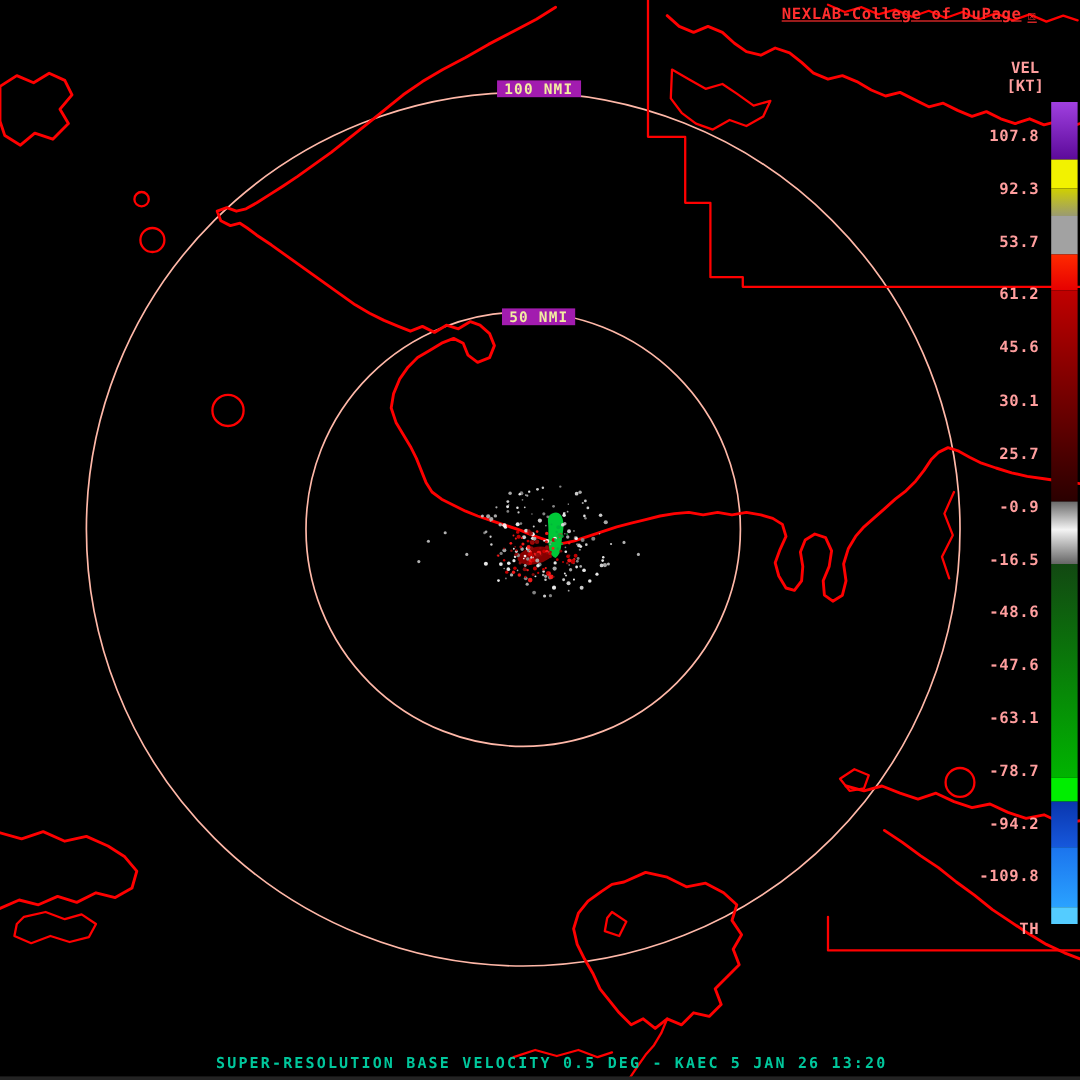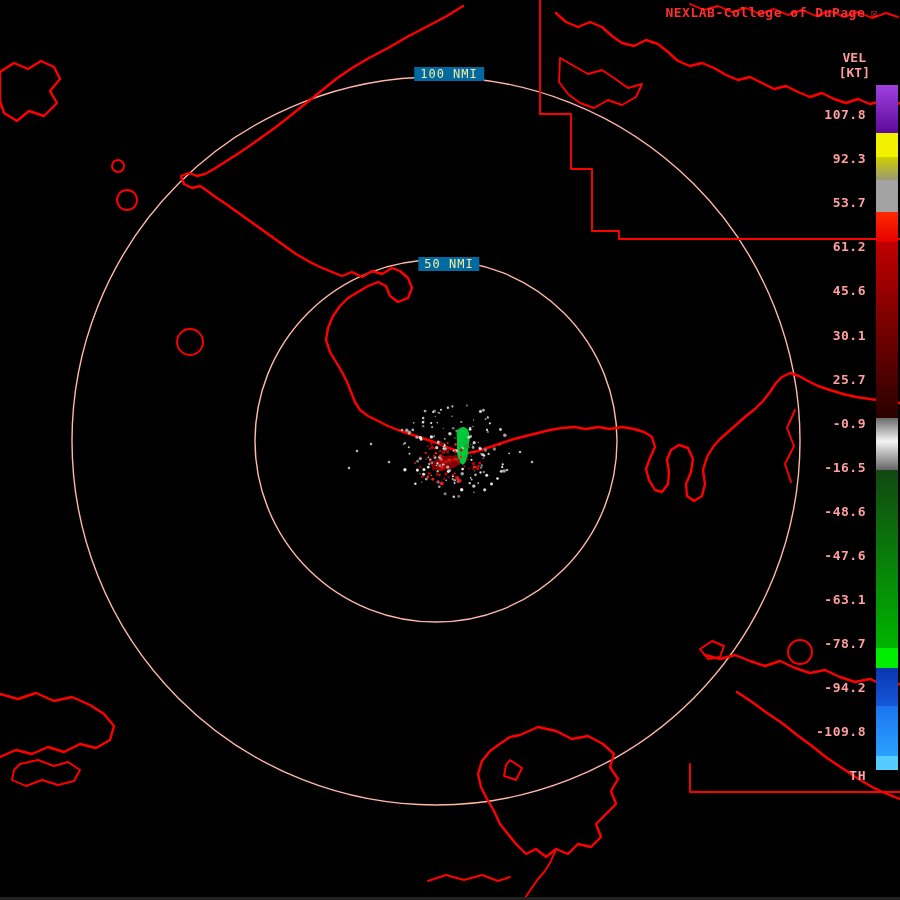--- a/index.html
+++ b/index.html
@@ -3,25 +3,25 @@
 <meta charset="utf-8">
 <style>
   html,body{margin:0;padding:0;background:#000;}
   .stage{position:relative;width:900px;height:900px;background:#000;overflow:hidden;
          font-family:"DejaVu Sans Mono",monospace;}
   .stage svg{position:absolute;left:0;top:0;}
   .map-line{fill:none;stroke:var(--map-line,#ff0000);stroke-width:2.4;
             stroke-linejoin:round;stroke-linecap:round;}
   .map-line.thin{stroke-width:1.9;}
   .ring{fill:none;stroke:var(--ring,#ffb8a8);stroke-width:1.4;}
-  .ring-label{position:absolute;transform:translateX(-50%);background:#0369a1;
-              color:var(--ring-label,#f2eda1);font-size:12px;font-weight:normal;
+  .ring-label{position:absolute;transform:translateX(-50%);background:#a21caf;
+              color:var(--ring-label,#f2eda1);font-size:12px;font-weight:bold;
               padding:0 6px;letter-spacing:1px;white-space:nowrap;}
-  .title{position:absolute;top:5px;right:22px;color:var(--title,#ff2e2e);font-size:13px;
-         font-weight:bold;letter-spacing:.5px;display:flex;align-items:center;gap:5px;}
+  .title{position:absolute;top:5px;right:36px;color:var(--title,#ff2e2e);font-size:13px;
+         font-weight:bold;letter-spacing:.5px;display:flex;align-items:center;gap:5px;text-decoration:underline;}
   .title .logo{font-size:12px;}
   .scale-unit{position:absolute;color:var(--scale-label,#ff9e9e);font-size:13px;
               font-weight:bold;transform:translateY(-50%);}
   .tick{position:absolute;right:34px;color:var(--scale-label,#ff9e9e);font-size:13px;
         font-weight:bold;transform:translateY(-50%);letter-spacing:.5px;}
   .colorbar{position:absolute;left:876px;top:0;width:22px;height:900px;}
   .seg{position:absolute;left:0;width:100%;}
   .caption{position:absolute;left:180px;top:878px;color:var(--caption,#00c79c);
            font-size:12.5px;font-weight:bold;letter-spacing:1.8px;white-space:nowrap;}
   .bottom-strip{position:absolute;left:0;bottom:0;width:100%;height:3px;background:#232323;}
@@ -361,14 +361,15 @@
         <div class="seg" style="top: 242px; height: 176px; background: linear-gradient(rgb(192, 0, 0), rgb(42, 0, 0));"></div>
         <div class="seg" style="top: 418px; height: 52px; background: linear-gradient(rgb(106, 106, 106), rgb(244, 244, 244) 45%, rgb(102, 102, 102));"></div>
         <div class="seg" style="top: 470px; height: 178px; background: linear-gradient(rgb(18, 72, 18), rgb(0, 180, 0));"></div>
         <div class="seg" style="top: 648px; height: 20px; background: rgb(0, 238, 0);"></div>
         <div class="seg" style="top: 668px; height: 38px; background: linear-gradient(rgb(10, 54, 174), rgb(22, 88, 220));"></div>
         <div class="seg" style="top: 706px; height: 50px; background: linear-gradient(rgb(27, 116, 238), rgb(42, 162, 255));"></div>
         <div class="seg" style="top: 756px; height: 14px; background: rgb(84, 204, 255);"></div>
       </div>
   </div>
 
+  <div class="caption">SUPER-RESOLUTION BASE VELOCITY 0.5 DEG - KAEC 5 JAN 26 13:20</div>
   <div class="bottom-strip"></div>
 </div>
 
 </body></html>

